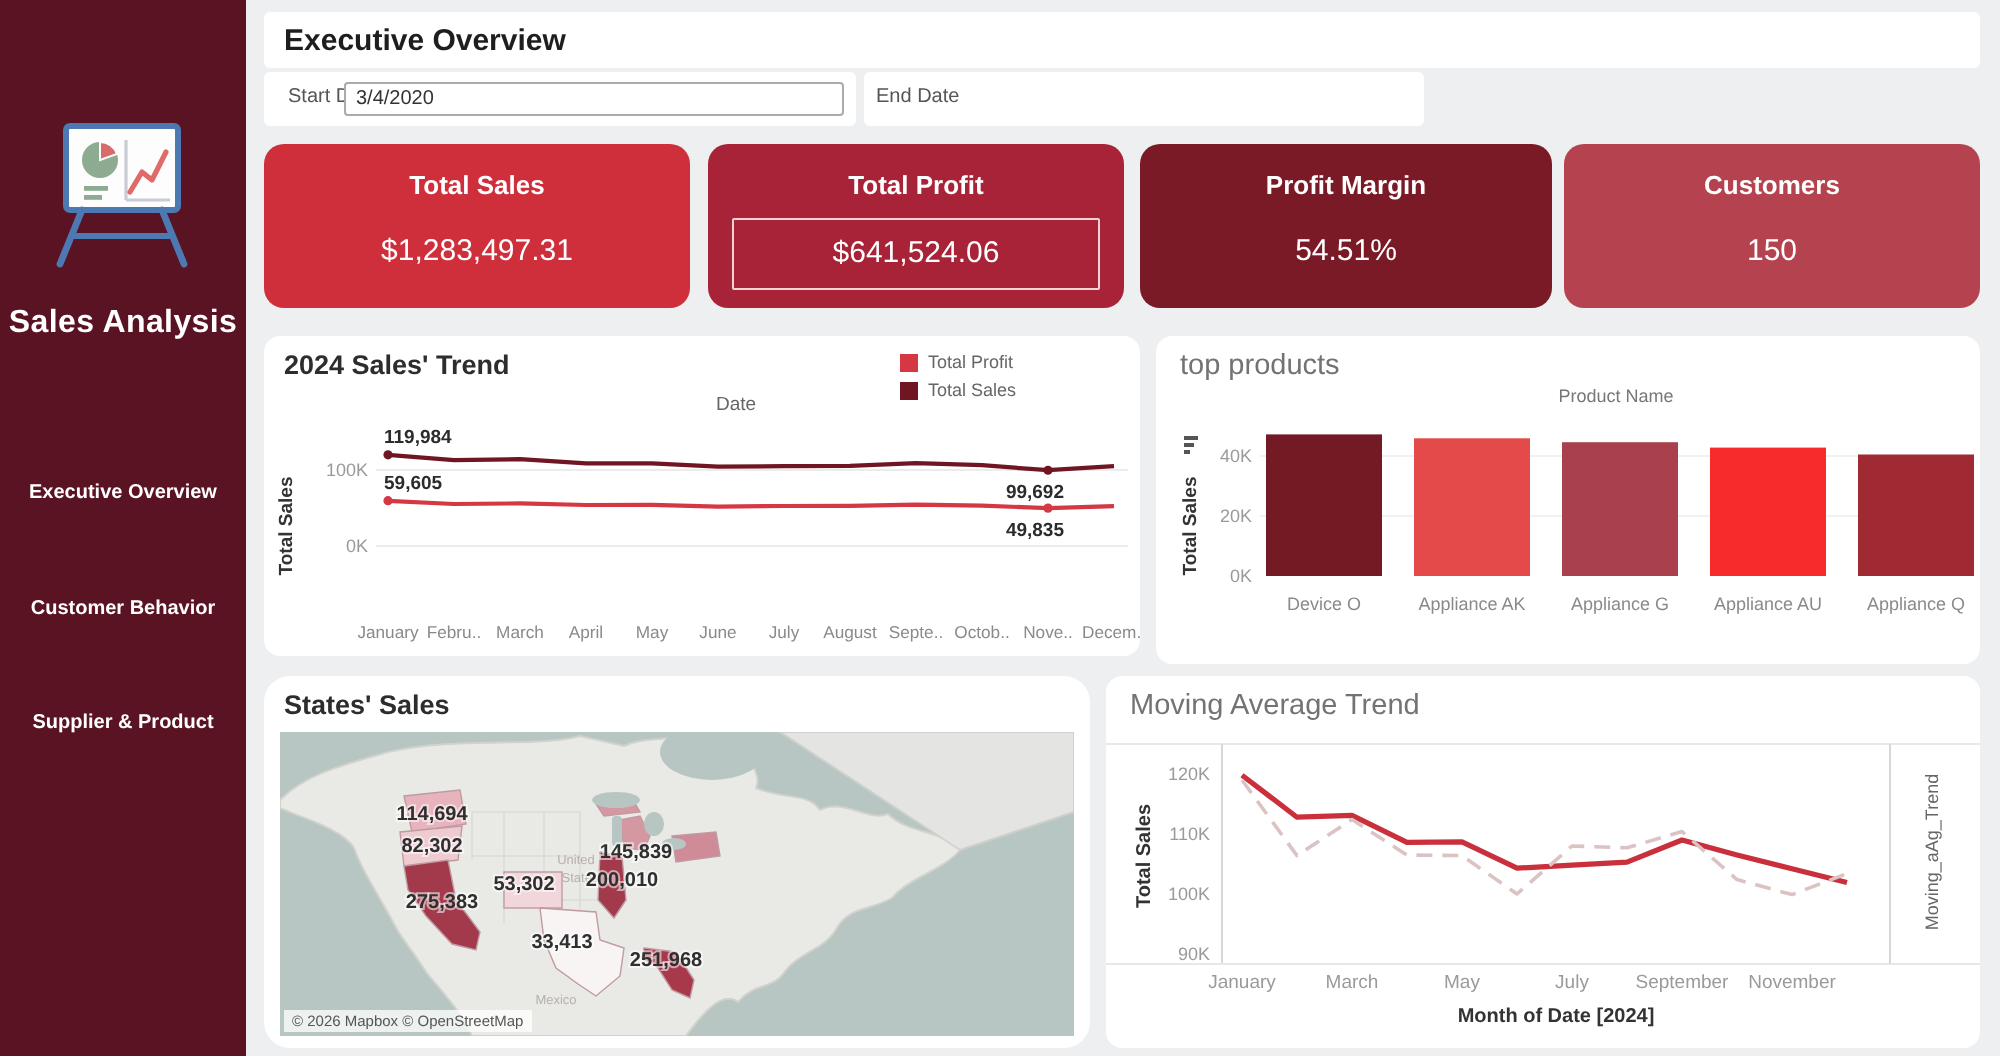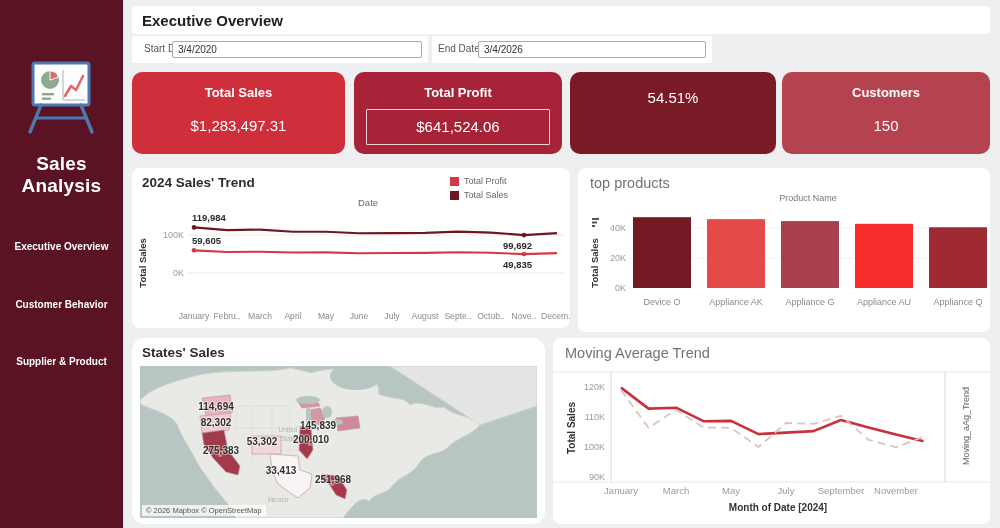--- a/index.html
+++ b/index.html
@@ -4,21 +4,21 @@
 <style>
   * { margin:0; padding:0; box-sizing:border-box; }
   html,body { width:1000px; height:528px; }
   body { font-family:"Liberation Sans","DejaVu Sans",sans-serif; background:#edeff0; }
   .page { position:relative; width:1000px; height:528px; background:#edeff0; overflow:hidden; }
 
   
   .sidebar { position:absolute; left:0; top:0; width:123px; height:528px; background:#5a1322; }
   .logo { position:absolute; left:21px; top:56px; width:80px; height:80px; }
   .sidebar-title { position:absolute; left:0; top:153px; width:123px; text-align:center;
-                   color:#ffffff; font-size:19px; font-weight:bold; letter-spacing:.2px; }
+                   color:#ffffff; font-size:16px; font-weight:bold; letter-spacing:.2px; }
   .nav-item { position:absolute; left:0; width:123px; text-align:center; color:#ffffff;
               font-size:10px; font-weight:bold; cursor:pointer; }
   .nav-0 { top:241px; } .nav-1 { top:299px; } .nav-2 { top:356px; }
 
   
   .titlebar { position:absolute; left:132px; top:6px; width:858px; height:28px; background:#fff; border-radius:3px; }
   .titlebar h1 { font-size:15px; font-weight:bold; color:#1e1e1e; padding:6px 0 0 10px; }
   .filter-card { position:absolute; top:36px; height:27px; background:#fff; border-radius:3px; }
   .fc-0 { left:132px; width:296px; } .fc-1 { left:432px; width:280px; } .fc-2 { left:718px; width:272px; }
   .filter-label { position:absolute; top:7px; font-size:10px; color:#555; }
@@ -92,34 +92,34 @@
   <header class="titlebar">
     <h1>Executive Overview</h1>
   </header>
 
   <div class="filter-card fc-0">
     <span class="filter-label">Start Date</span>
     <div class="filter-input">3/4/2020</div>
   </div>
   <div class="filter-card fc-1">
     <span class="filter-label">End Date</span>
-    <div class="filter-input">3/4/2026</div>
   </div>
 
   <div class="kpi k0" style="background: rgb(207, 46, 59);">
     <div class="kpi-title">Total Sales</div>
     <div class="kpi-value">$1,283,497.31</div>
   </div>
   <div class="kpi k1" style="background: rgb(168, 35, 55);">
     <div class="kpi-title">Total Profit</div>
     <div class="kpi-value-box">
       <div class="kpi-value">$641,524.06</div>
     </div>
   </div>
   <div class="kpi k2" style="background: rgb(122, 26, 38);">
+    <div class="kpi-title">Profit Margin</div>
     <div class="kpi-value">54.51%</div>
   </div>
   <div class="kpi k3" style="background: rgb(181, 66, 79);">
     <div class="kpi-title">Customers</div>
     <div class="kpi-value">150</div>
   </div>
 
 
   <section class="card trend-card">
     <div class="card-title-bold">2024 Sales' Trend</div>

